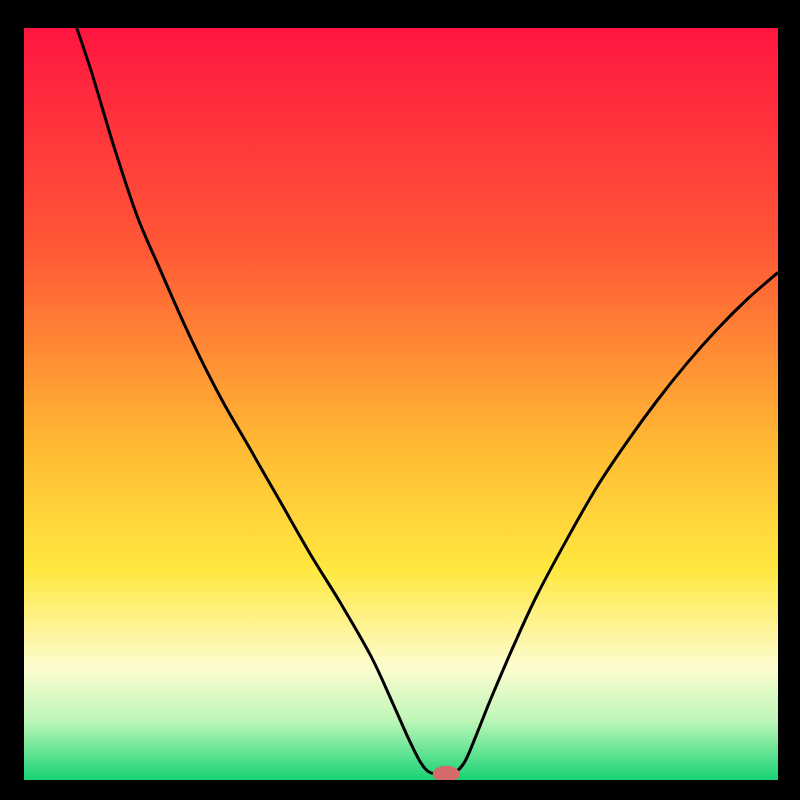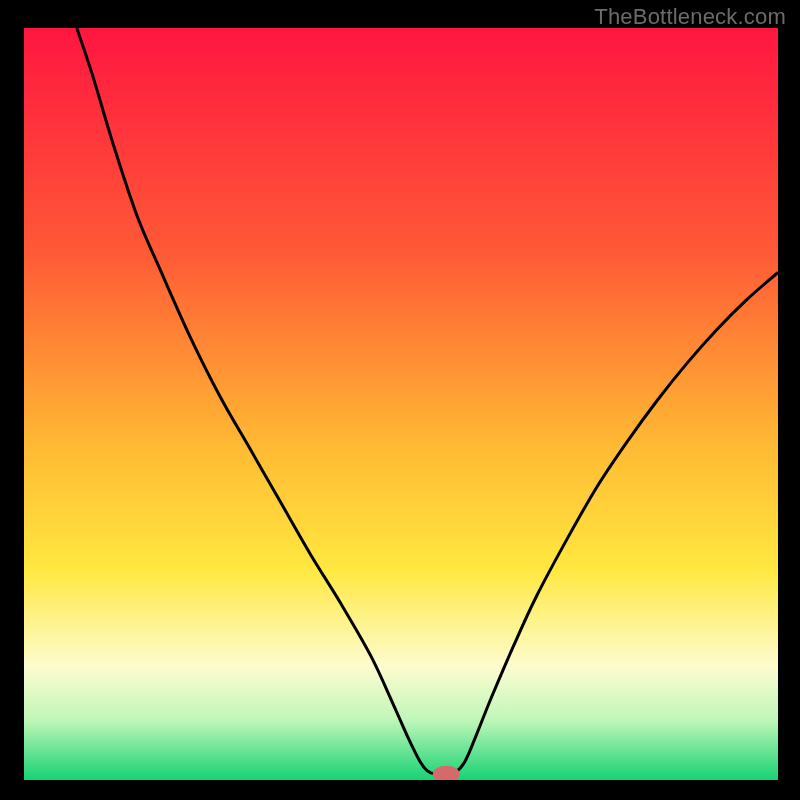--- a/index.html
+++ b/index.html
@@ -38,21 +38,20 @@
     display: block;
     width: 754px;
     height: 752px;
   }
 </style>
 </head>
 <body>
 
 <div class="frame">
 
-  <div class="watermark">TheBottleneck.com</div>
 
   <div class="plot">
     <svg viewBox="0 0 100 100" preserveAspectRatio="none">
       <defs>
         <linearGradient id="bg-grad" x1="0" y1="0" x2="0" y2="1">
             <stop offset="0%" stop-color="#ff1640"></stop>
             <stop offset="30%" stop-color="#ff5a36"></stop>
             <stop offset="55%" stop-color="#ffb833"></stop>
             <stop offset="72%" stop-color="#ffe840"></stop>
             <stop offset="85%" stop-color="#fdfccf"></stop>

